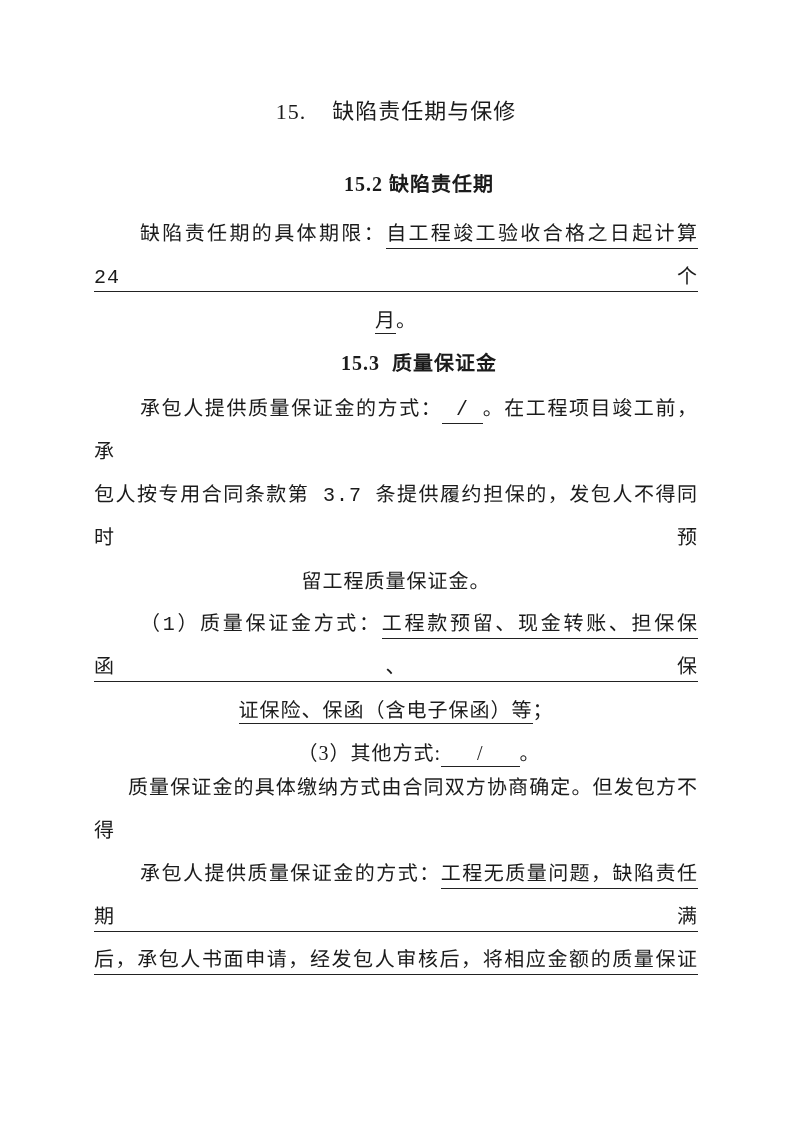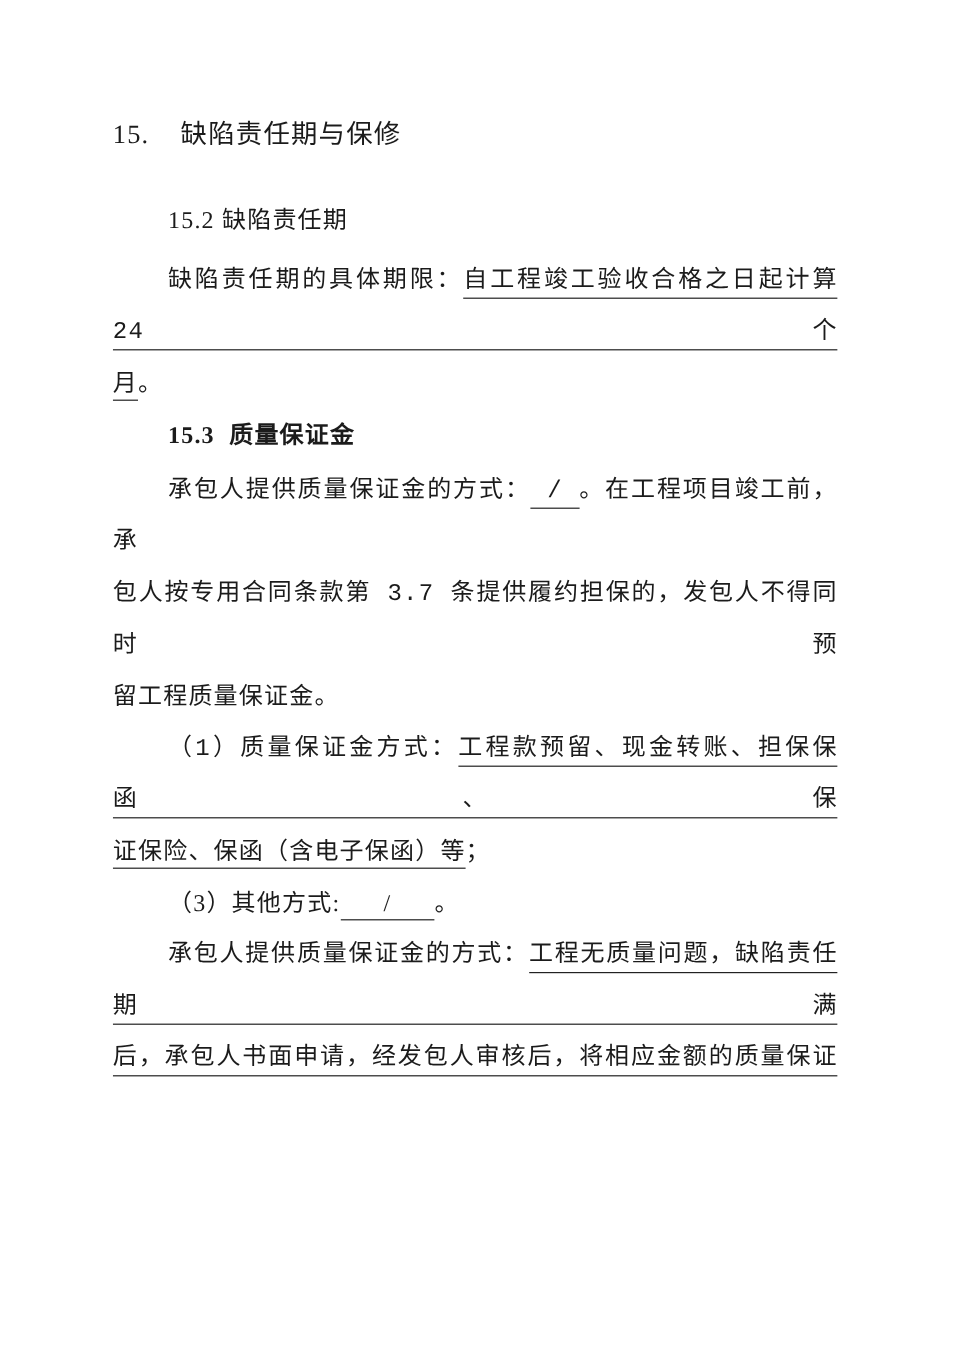--- a/index.html
+++ b/index.html
@@ -17,40 +17,40 @@
     overflow: hidden;
     font-family: "Liberation Serif", "DejaVu Serif", serif;
     color: #1b1b1b;
   }
   .line {
     font-family: "Liberation Serif", "DejaVu Serif", serif;
     font-size: 20px;
     line-height: 43px;
     letter-spacing: 1px;
     color: #1b1b1b;
-    text-align: left;
+    text-align: center;
     white-space: normal;
     overflow: hidden;
   }
   .line.full {
     text-align: justify;
     text-align-last: justify;
     text-justify: inter-character;
     font-family: Liberation Mono, monospace;
   }
   .u {
     border-bottom: 1.5px solid #222222;
     padding-bottom: 2px;
   }
   .l-chapter {
     font-size: 22px;
     margin-bottom: 30px;
   }
   .l-section { text-indent: 46px; }
-  .sec-152  { margin-bottom: 7px; }
+  .sec-152  { margin-bottom: 7px; font-weight: bold; }
   .sec-153  { margin-bottom: 3px; font-weight: bold; }
   .sec-1531 { margin-bottom: 4px; }
   .l-parafirst { text-indent: 46px; }
   .l-item      { text-indent: 46px; }
   .l-payfirst  { text-indent: 34px; margin-top: -8px; }
   .l-para      { text-indent: 0; }
 </style>
 </head>
 <body>
 
@@ -60,18 +60,19 @@
       <div class="line l-section sec-152"><span class="">15.2&nbsp;缺陷责任期</span></div>
       <div class="line l-parafirst full"><span class="">缺陷责任期的具体期限：</span><span class="u">自工程竣工验收合格之日起计算 24 个</span></div>
       <div class="line l-para"><span class="u">月</span><span class="">。</span></div>
       <div class="line l-section sec-153"><span class="">15.3&nbsp;&nbsp;质量保证金</span></div>
       <div class="line l-parafirst full"><span class="">承包人提供质量保证金的方式：</span><span class="u">&nbsp;/&nbsp;</span><span class="">。在工程项目竣工前，承</span></div>
       <div class="line l-para full"><span class="">包人按专用合同条款第 3.7 条提供履约担保的，发包人不得同时预</span></div>
       <div class="line l-para"><span class="">留工程质量保证金。</span></div>
       <div class="line l-item full"><span class="">（1）质量保证金方式：</span><span class="u">工程款预留、现金转账、担保保函、保</span></div>
       <div class="line l-para"><span class="u">证保险、保函（含电子保函）等</span><span class="">；</span></div>
       <div class="line l-item"><span class="">（3）其他方式:</span><span class="u">&nbsp;&nbsp;&nbsp;&nbsp;&nbsp;&nbsp;/&nbsp;&nbsp;&nbsp;&nbsp;&nbsp;&nbsp;</span><span class="">。</span></div>
+      <div class="line l-payfirst full"><span class="">质量保证金的具体缴纳方式由合同双方协商确定。但发包方不得</span></div>
       <div class="line l-parafirst full"><span class="">承包人提供质量保证金的方式：</span><span class="u">工程无质量问题，缺陷责任期满</span></div>
       <div class="line l-para full"><span class="u">后，承包人书面申请，经发包人审核后，将相应金额的质量保证</span></div>
       <div class="line l-para full"></div>
     </div>
 
 </div>
 
 </body></html>

